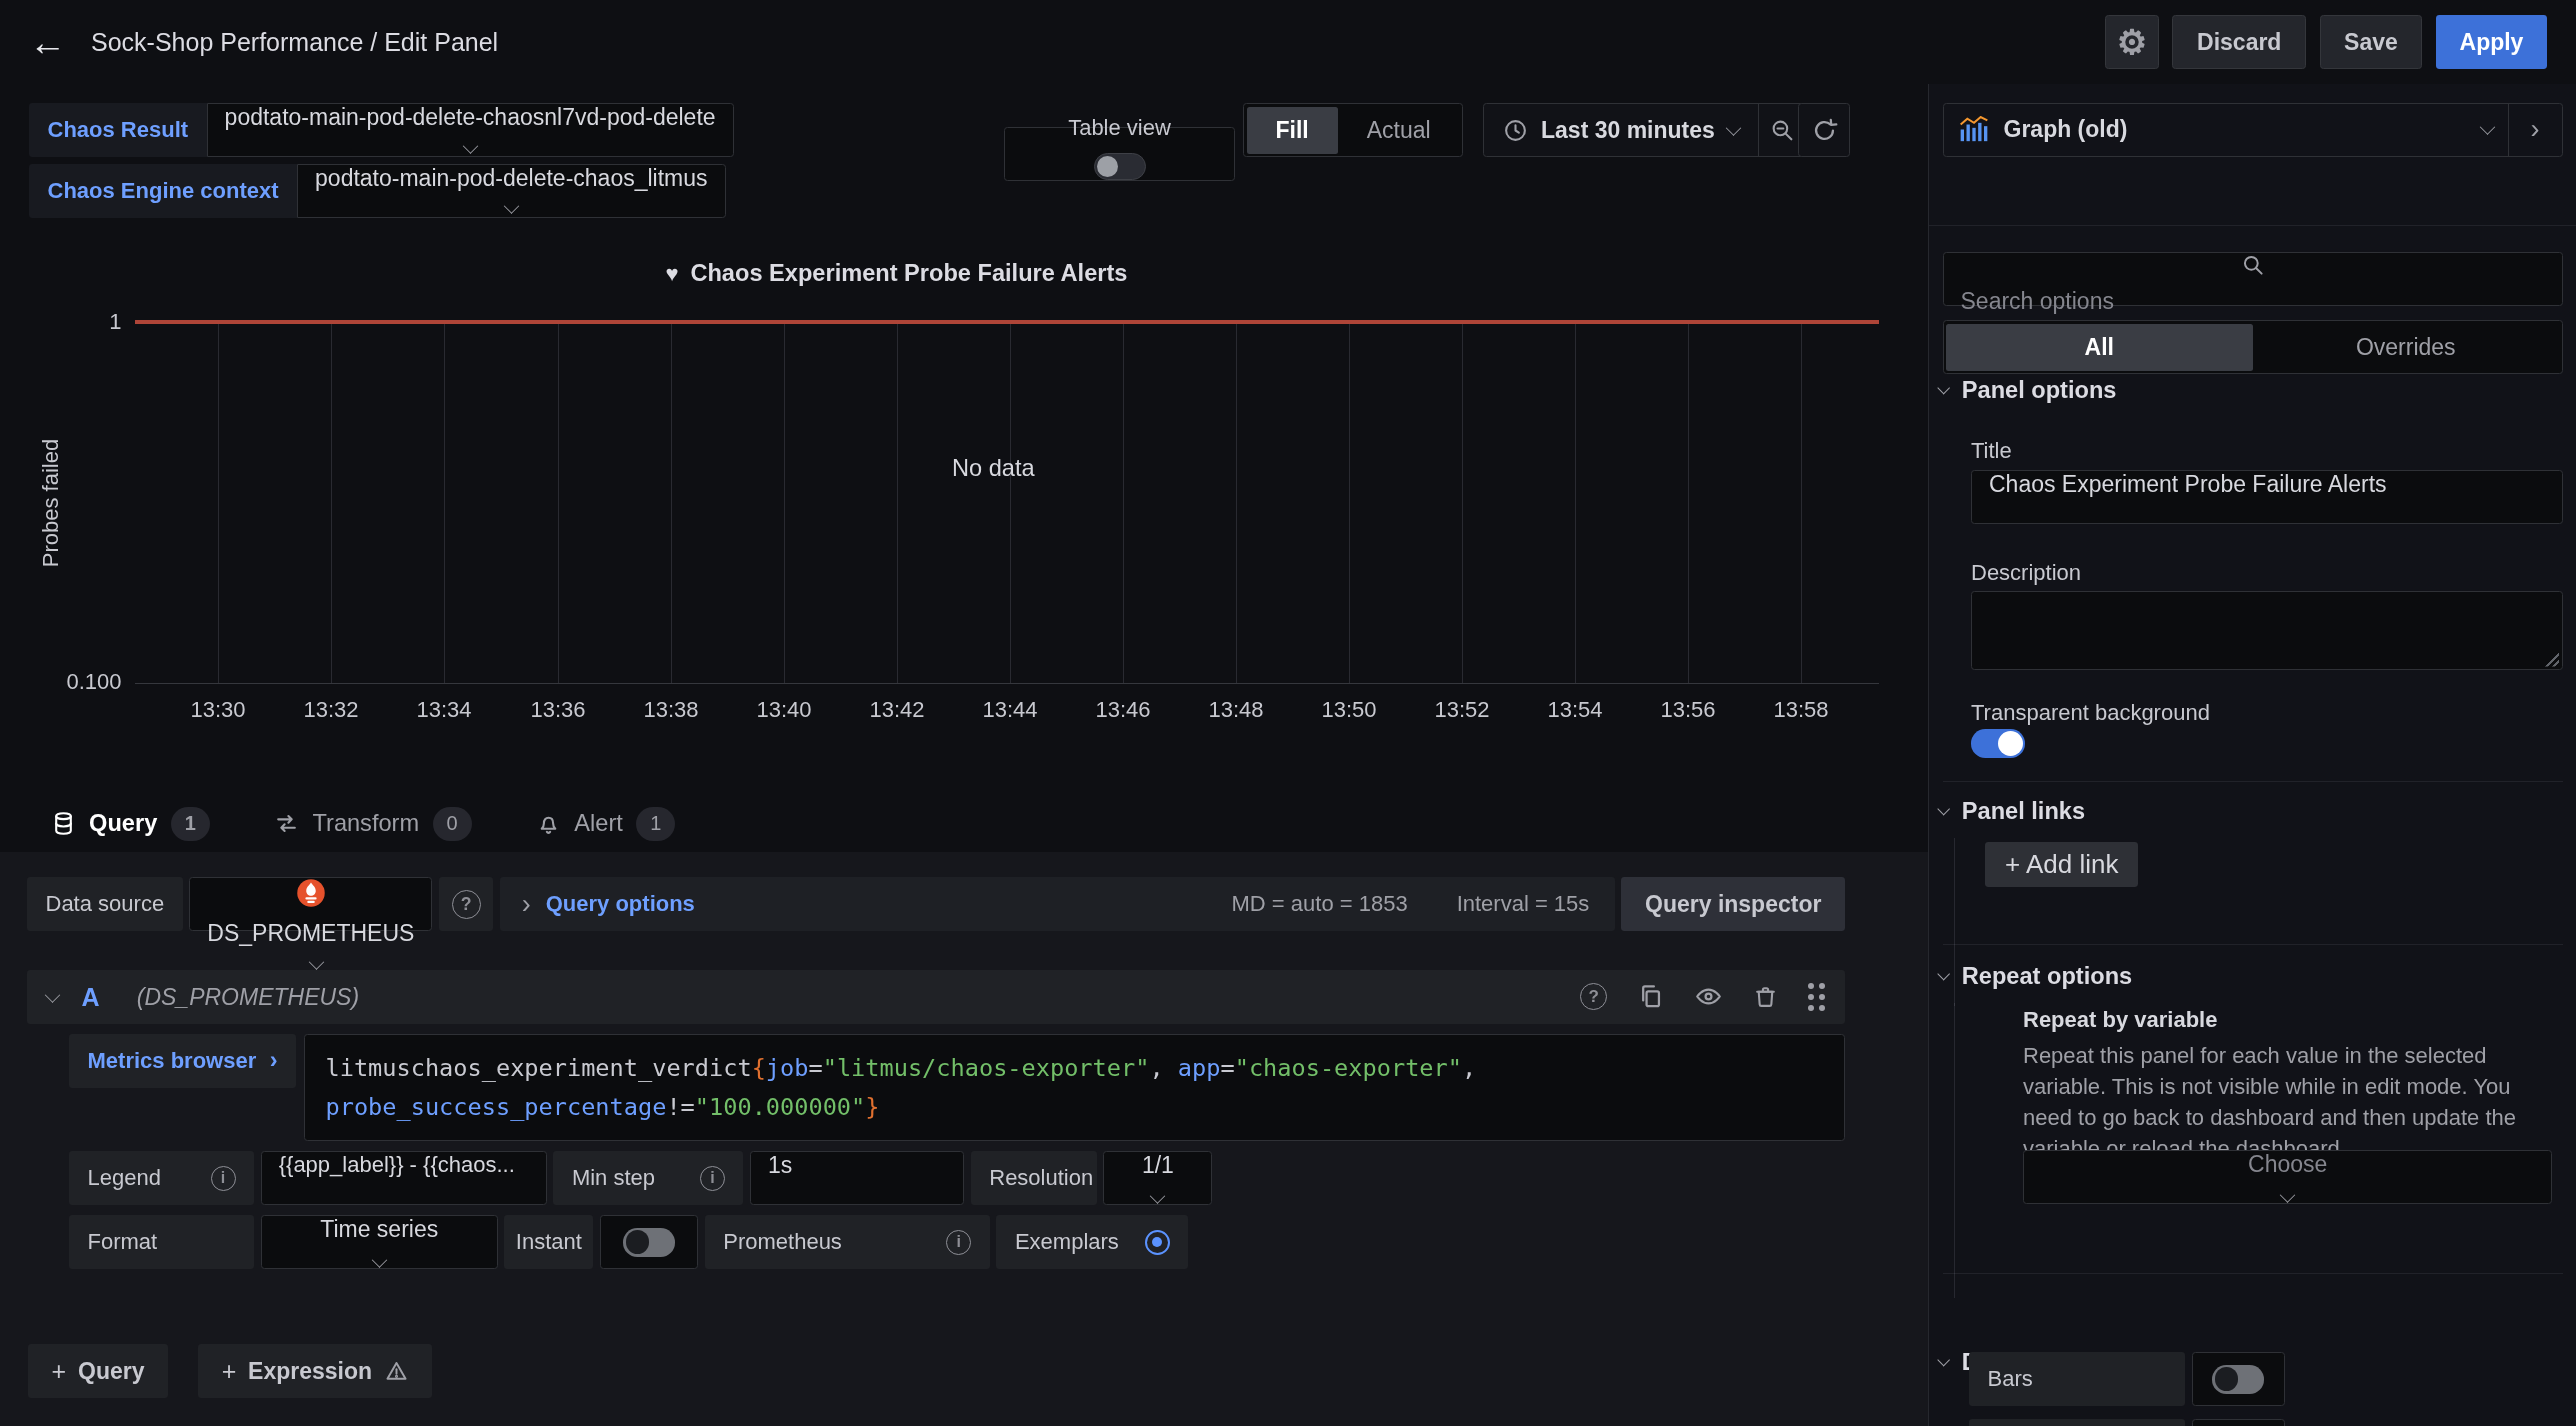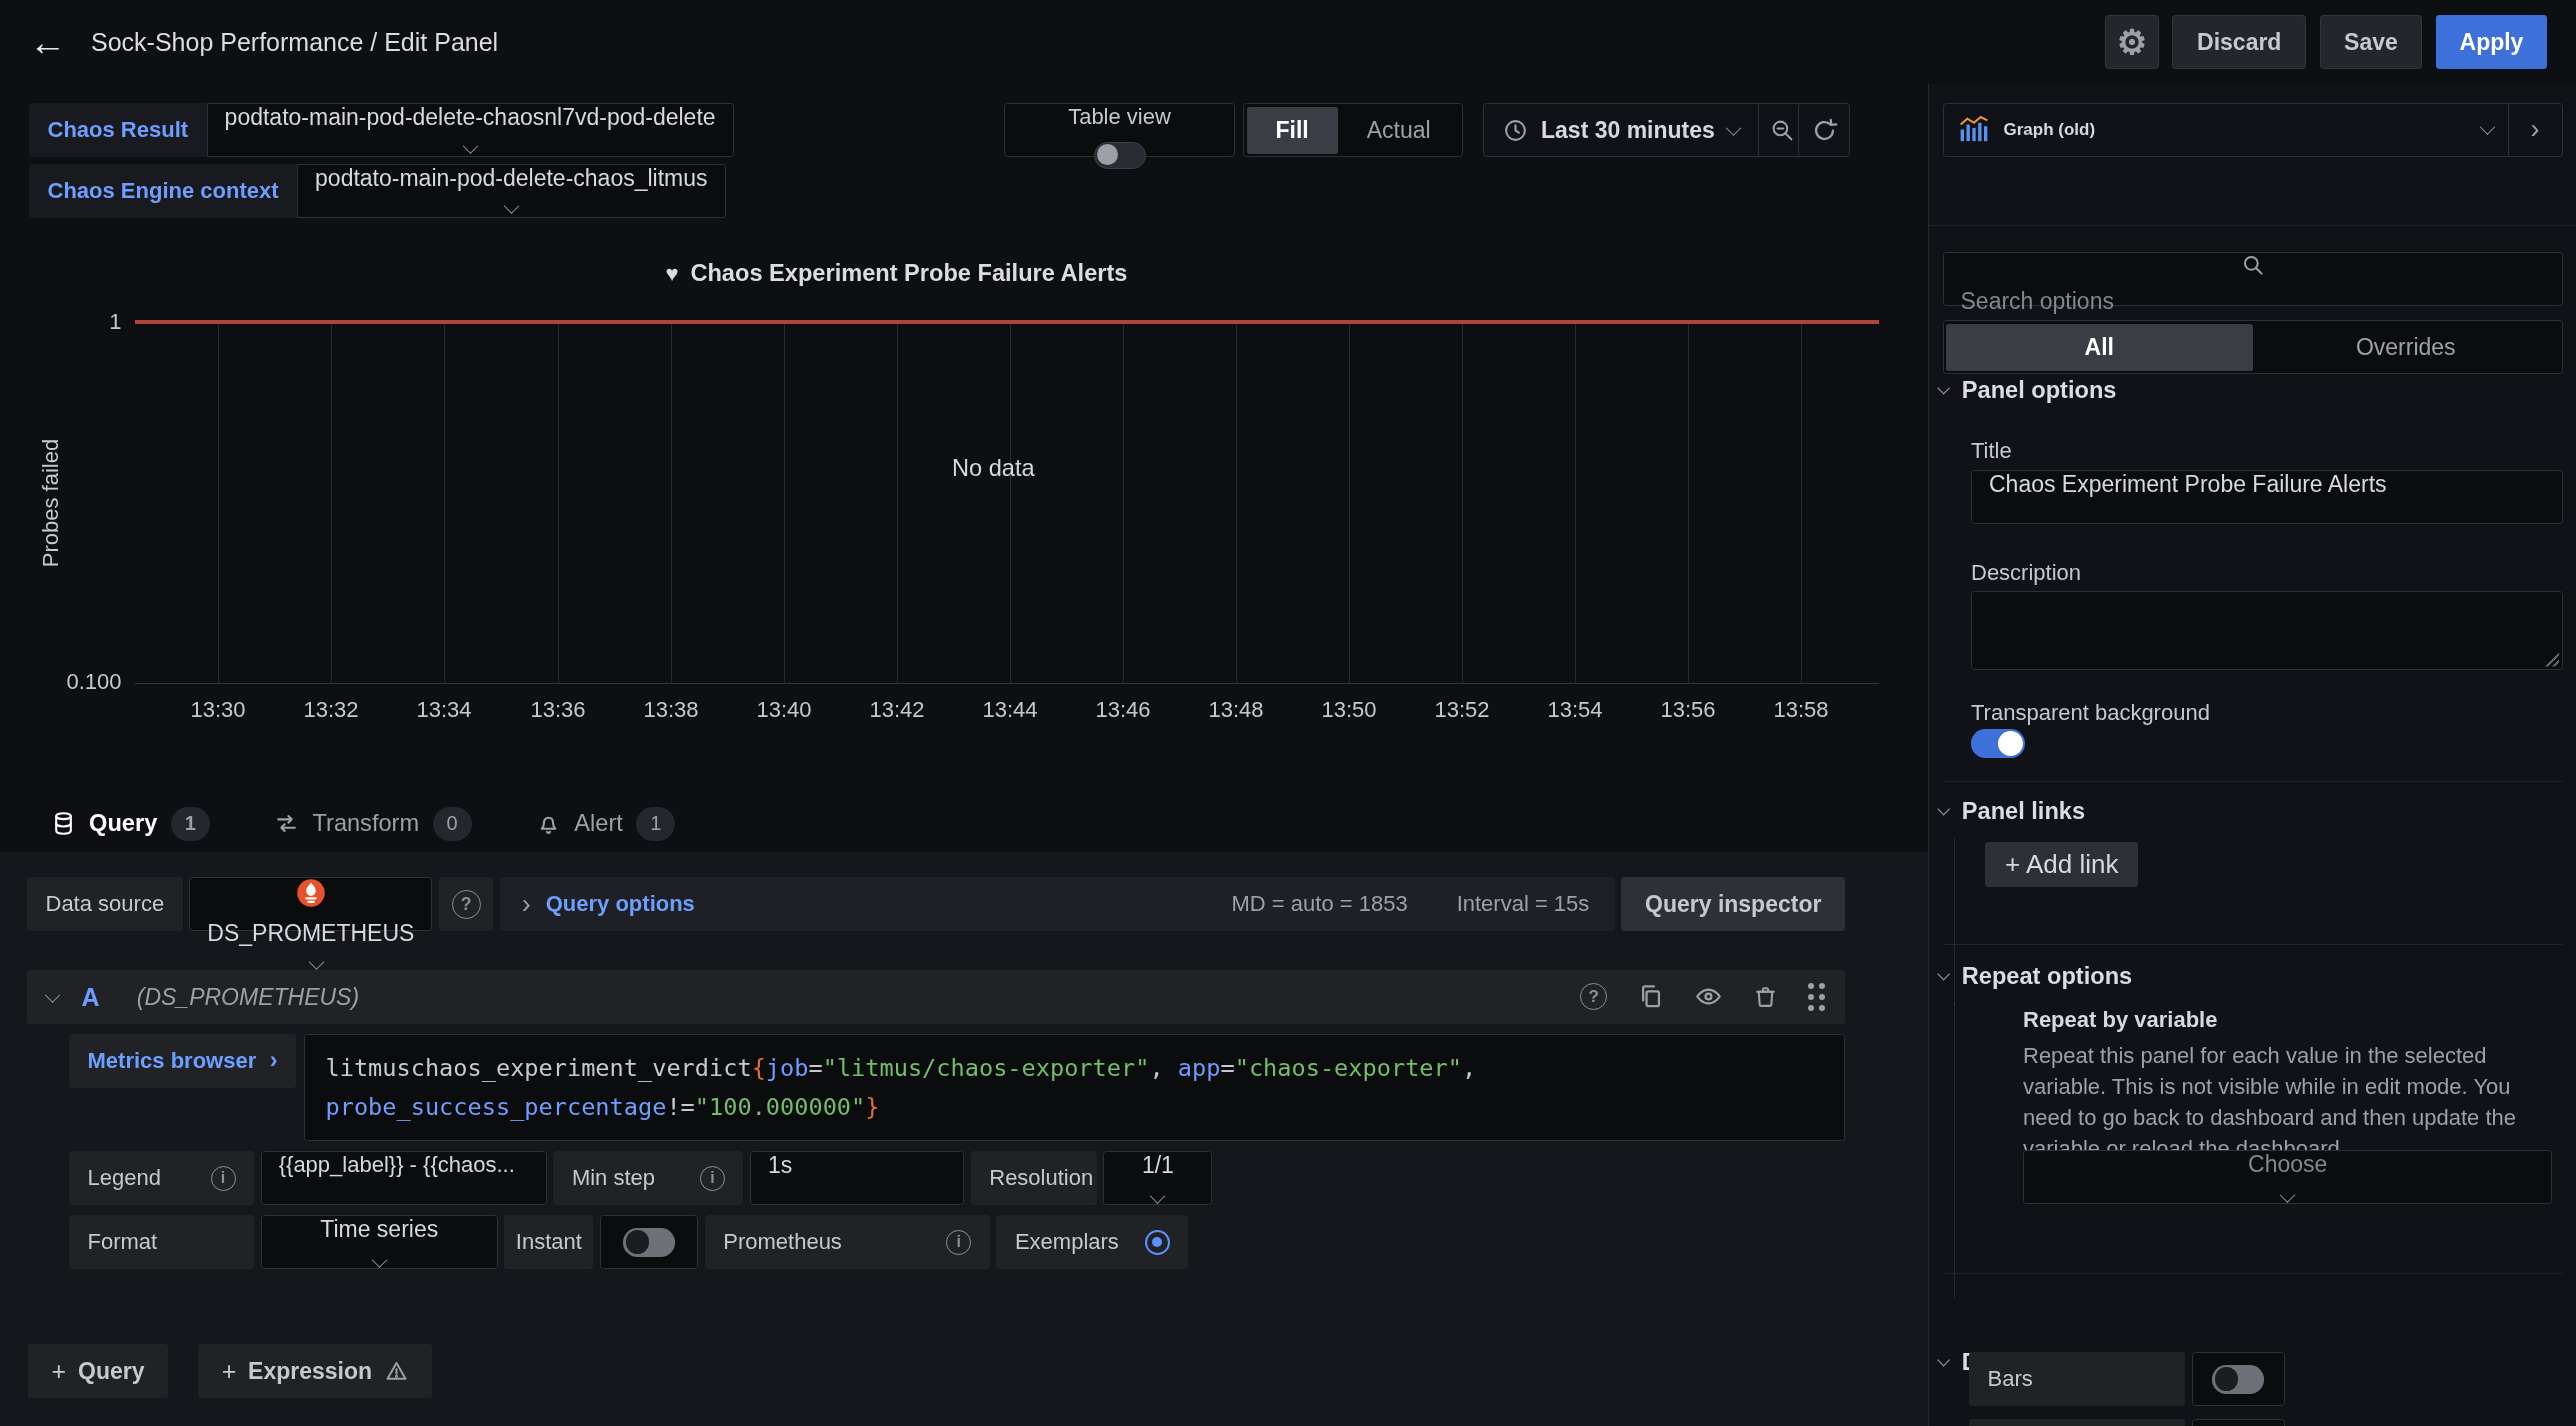--- a/index.html
+++ b/index.html
@@ -139,21 +139,21 @@
   .exemplar-eye i { width:10px; height:10px; border-radius:50%; background:#5b93ff; }
   .bottom-btns { position:absolute; left:28px; top:492px; display:flex; gap:30px; }
   .plus { font-size:25px; font-weight:400; color:#c8c9d0; }
 
   
   .sidebar { position:absolute; left:1928px; top:84px; width:648px; height:1342px;
     background:#111218; border-left:0.8px solid #26282e; }
   .viz-picker { position:absolute; left:13.5px; top:18.5px; right:13.5px; height:54px; display:flex;
     border:0.8px solid #2f3136; border-radius:3.4px; }
   .viz-main { flex:1; display:flex; align-items:center; gap:15px; padding:0 15px; cursor:pointer; }
-  .viz-name { font-size:17px; font-weight:600; color:#d8d9df; }
+  .viz-name { font-size:23px; font-weight:600; color:#d8d9df; }
   .viz-main .caret-down { margin-left:auto; }
   .viz-collapse { width:54px; border-left:0.8px solid #2f3136; display:flex; align-items:center;
     justify-content:center; cursor:pointer; }
   .sb-divider { position:absolute; left:0; right:0; height:0.8px; background:rgba(204,204,220,0.09); }
   .search-box { position:absolute; left:13.5px; right:13.5px; top:168px; }
   .search-box input { background:transparent; border:none; outline:none; color:#d8d9df;
     font-size:23px; font-family:inherit; width:100%; }
   .search-box input::placeholder { color:#85868e; }
   .radio-group { position:absolute; left:13.5px; right:13.5px; top:236px; height:54px; display:flex;
     background:#0b0c0e; border:0.8px solid #2f3136; border-radius:3.4px; padding:2.5px; }
@@ -210,21 +210,21 @@
   </div>
   <div class="var-row">
     <span class="var-label">Chaos Engine context</span>
     <span class="input-box var-value">
       <span>podtato-main-pod-delete-chaos_litmus</span>
       <span class="caret-down"></span>
     </span>
   </div>
 </div>
 
-<div class="input-box abs tableview-group" style="justify-content:flex-start;">
+<div class="input-box abs tableview-group" style="justify-content:flex-end;margin-top:24px;">
   <span style="font-size:22px;color:#c8c9d0;">Table view</span>
   <span class="switch-sm">
       <span class="knob"></span>
     </span>
 </div>
 
 <div class="seg-group">
   <span class="seg active">Fill</span>
   <span class="seg">Actual</span>
 </div>

